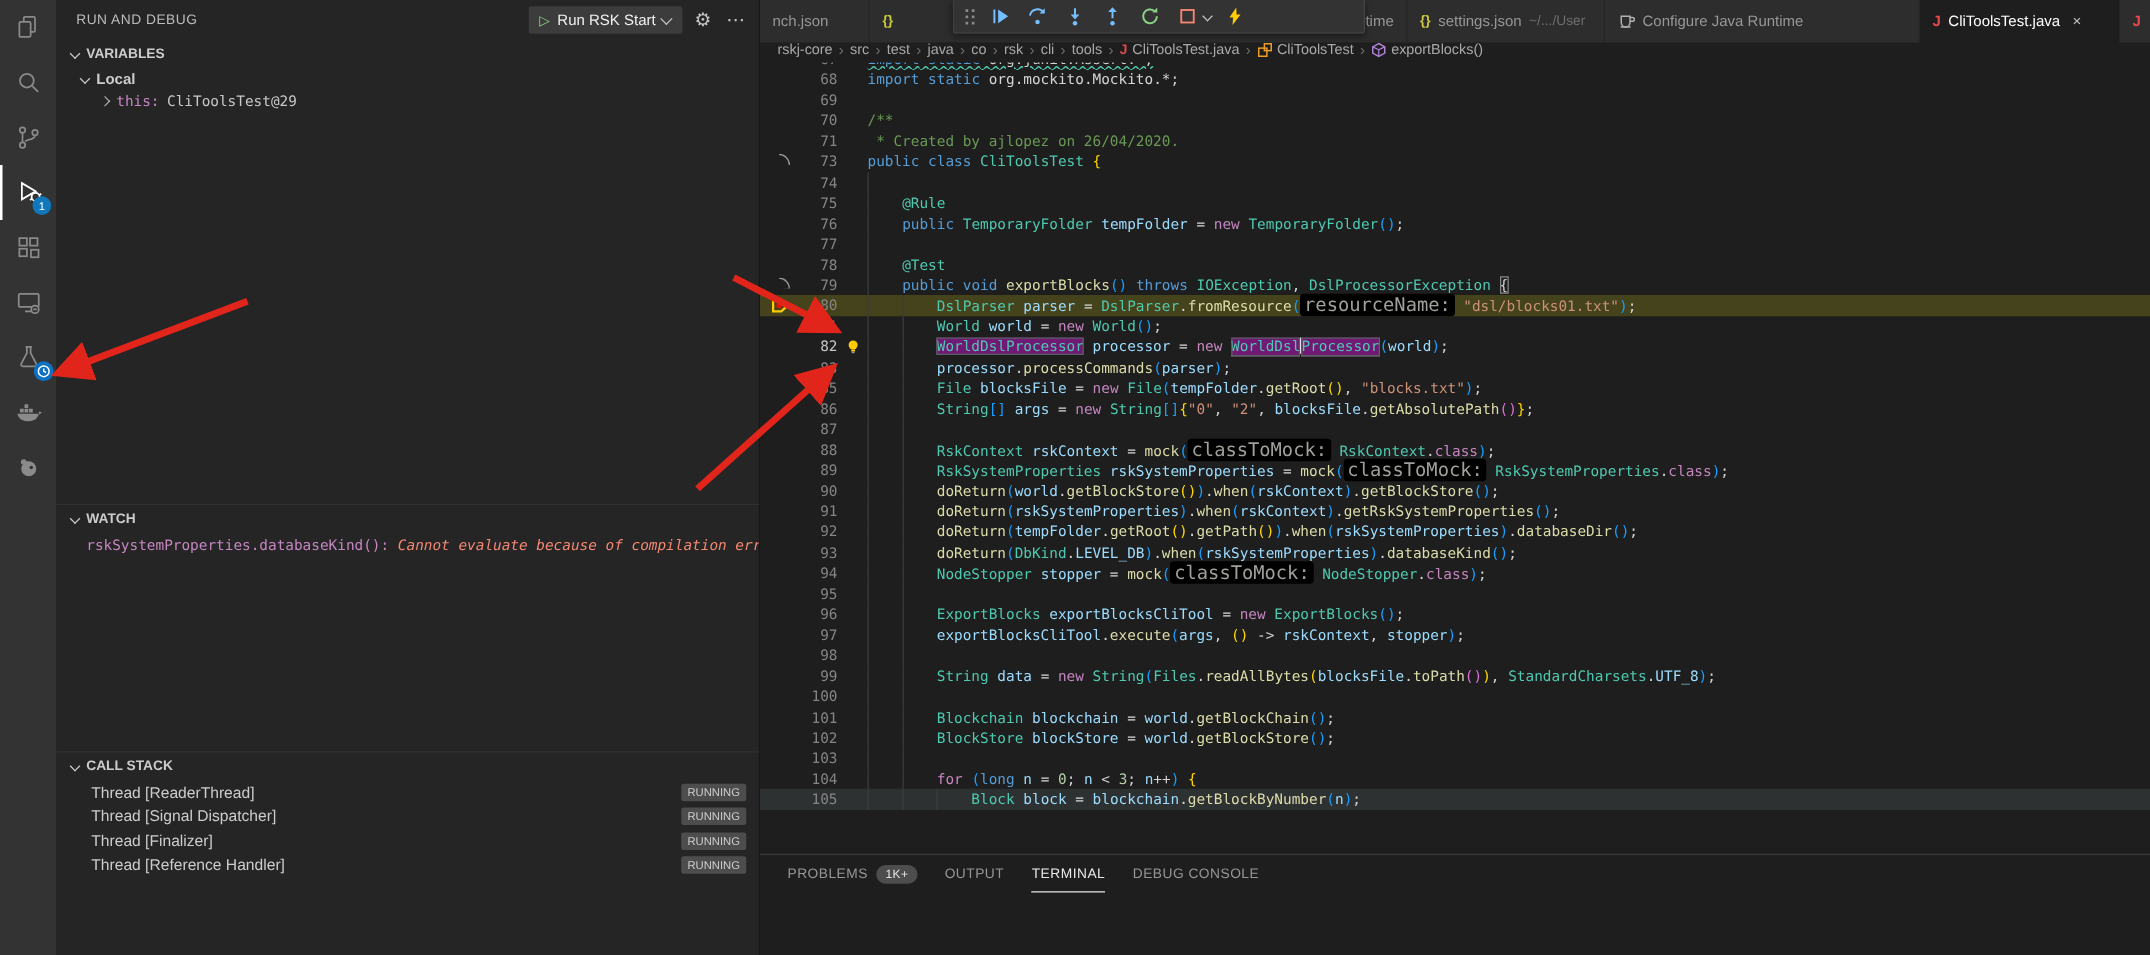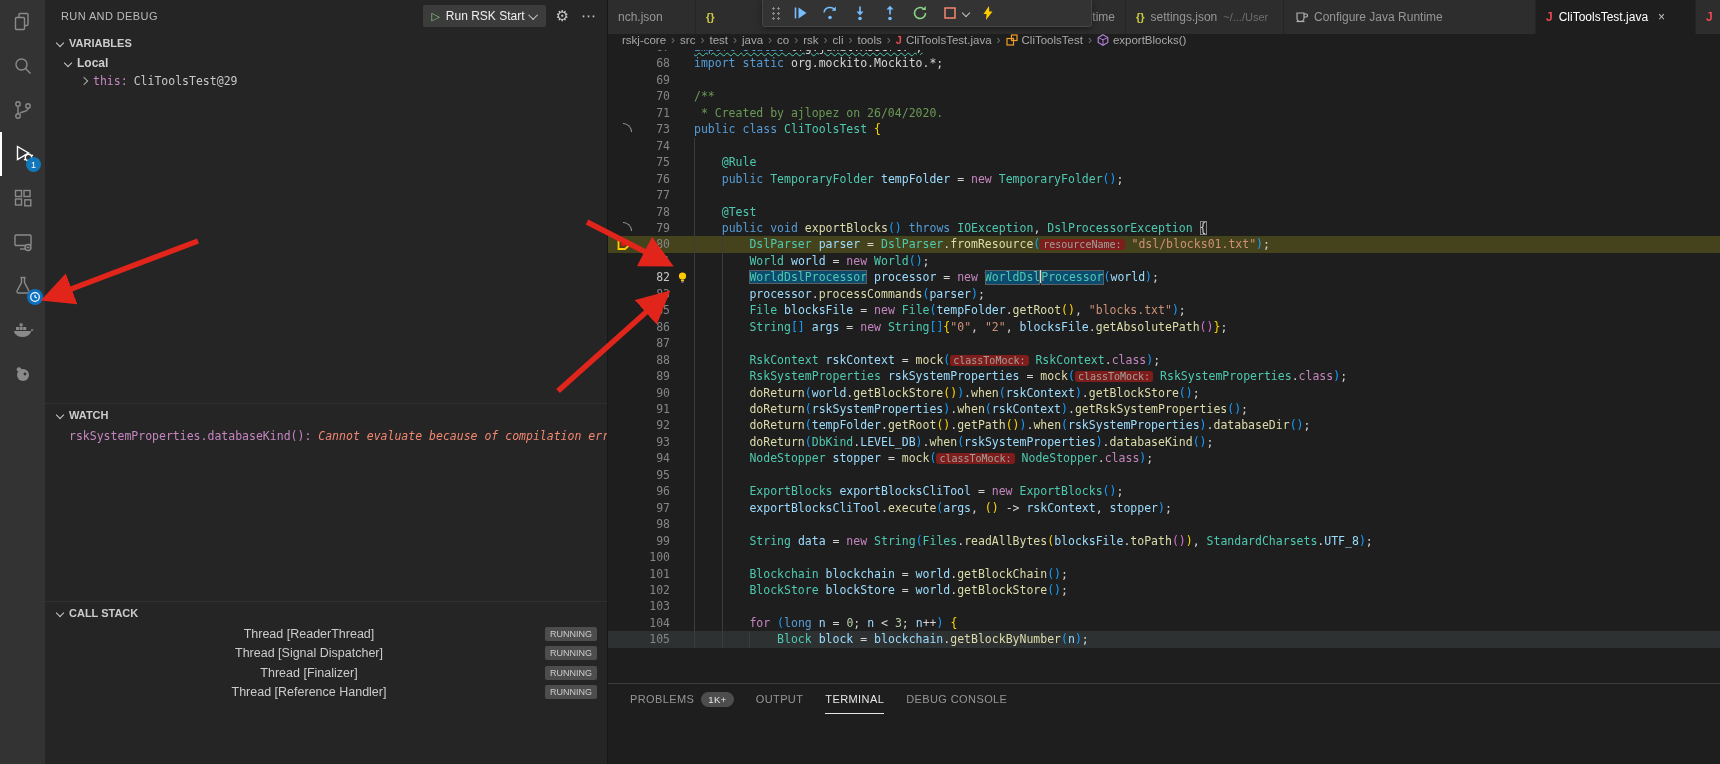--- a/index.html
+++ b/index.html
@@ -51,21 +51,21 @@
                   transform:rotate(45deg); flex:none; }
   .var-name { color:#c586c0; }
   .var-val { color:#c8c8c8; }
 
   .sec-watch { position:absolute; top:403px; left:0; right:0; border-top:1px solid #303031; }
   .watch-row { padding:3px 8px 0 24px; font-size:11.5px; white-space:nowrap; overflow:hidden; }
   .watch-expr { color:#c586c0; }
   .watch-err { color:#f48771; font-style:italic; }
 
   .sec-stack { position:absolute; top:601px; left:0; right:0; bottom:0; border-top:1px solid #303031; }
-  .thread-row { display:flex; align-items:center; height:19.5px; padding:0 10px 0 28px; cursor:pointer;text-align:center; }
+  .thread-row { display:flex; align-items:center; height:19.5px; padding:0 10px 0 28px; cursor:pointer; }
   .thread-name { font-size:12.5px; color:#cccccc; flex:1; }
   .thread-badge { font-size:9px; color:#cccccc; background:#4d4d4d; border-radius:2px; padding:2px 5px; }
 
   
   .edcol { flex:1; display:flex; flex-direction:column; background:#1e1e1e; position:relative; min-width:0; }
 
   .tabbar { height:30px; background:#252526; display:flex; flex:none; position:relative; }
   .tab { height:34px; background:#2d2d2d; border-right:1px solid #252526; display:flex; align-items:center;
          gap:6px; padding:0 10px; font-size:12px; color:#969696; cursor:pointer; flex:none; overflow:hidden; }
   .tab.active { background:#1e1e1e; color:#ffffff; }
@@ -102,22 +102,22 @@
   .deco { width:24px; flex:none; display:flex; align-items:center; justify-content:center; }
   .codetext { position:relative; flex:1; color:#d4d4d4; }
   .guide { position:absolute; top:0; bottom:0; width:1px; background:#3c3c3c; }
   .fold-arc { width:9px; height:9px; border-top:1.4px solid #999; border-right:1.4px solid #999;
               border-radius:0 9px 0 0; margin-bottom:3px; }
 
   .kw{color:#569cd6}.ctrl{color:#c586c0}.type{color:#4ec9b0}.fn{color:#dcdcaa}
   .vr{color:#9cdcfe}.str{color:#ce9178}.com{color:#6a9955}.num{color:#b5cea8}
   .tx{color:#d4d4d4}.pb{color:#179fff}.pg{color:#ffd700}.pp{color:#da70d6}
   .pm{color:#d4d4d4; outline:1px solid #888888; outline-offset:-1px;}
-  .inlay{background:#7f1d1d;color:#a0a09a;border-radius:3px;padding:0 3px;font-size:10px;}
-  .occ{background:#0c4a6e;outline:1px solid #5a5f62;outline-offset:-1px;margin-top:12px;}
+  .inlay{background:#000000;color:#a0a09a;border-radius:3px;padding:0 3px;font-size:15px;}
+  .occ{background:#701a75;outline:1px solid #5a5f62;outline-offset:-1px;margin-top:12px;}
   .u{border-bottom:1px solid #c8c8c8;}
   .cur{display:inline-block;width:0;border-left:1.4px solid #e0e0e0;height:13px;vertical-align:-2px;}
   .sqline .codetext{ text-decoration:underline wavy #4ec9b0 1px; }
 
   
   .panel { height:81px; flex:none; border-top:1px solid #3c3c3c; background:#1e1e1e; }
   .panel-tabs { display:flex; align-items:center; gap:22px; height:30px; padding-left:22px; }
   .ptab { font-size:11px; letter-spacing:.4px; color:#969696; cursor:pointer; display:flex;
           align-items:center; gap:7px; height:30px; }
   .ptab.active { color:#e7e7e7; border-bottom:1px solid #e7e7e7;text-align:center; }

